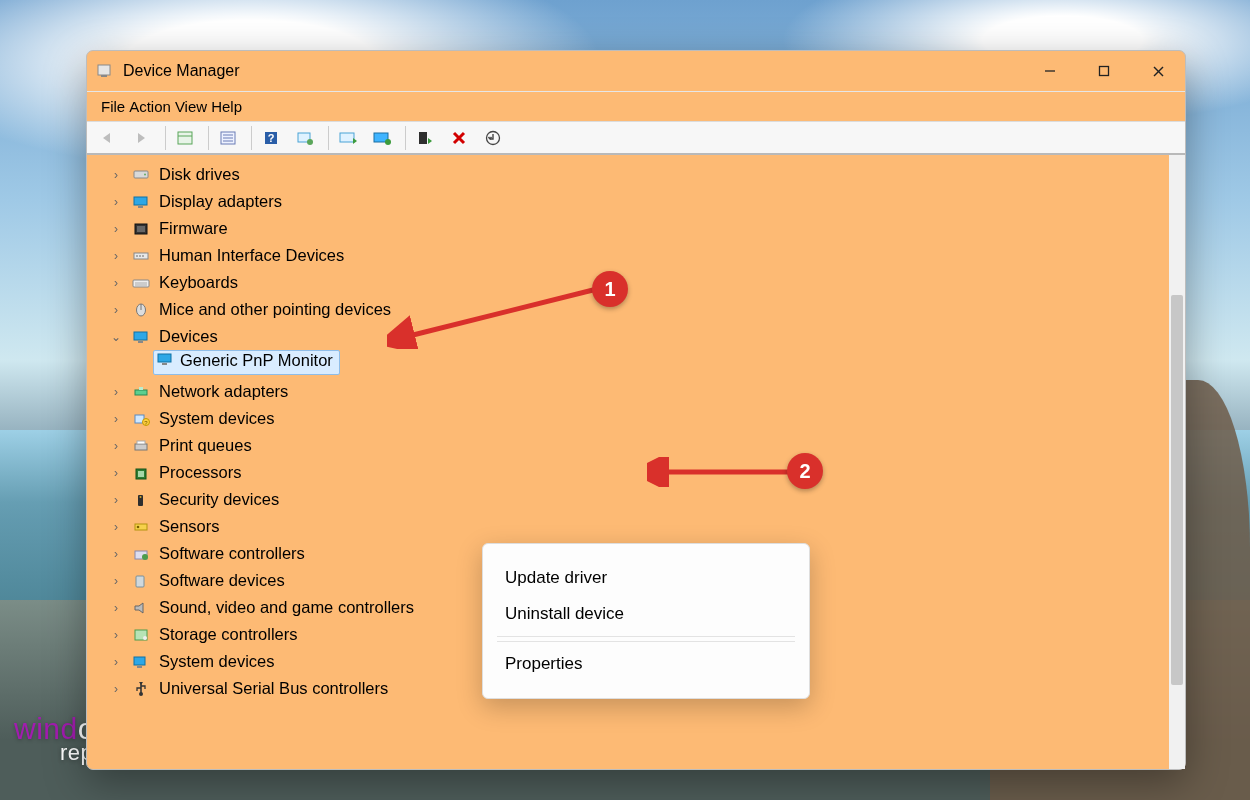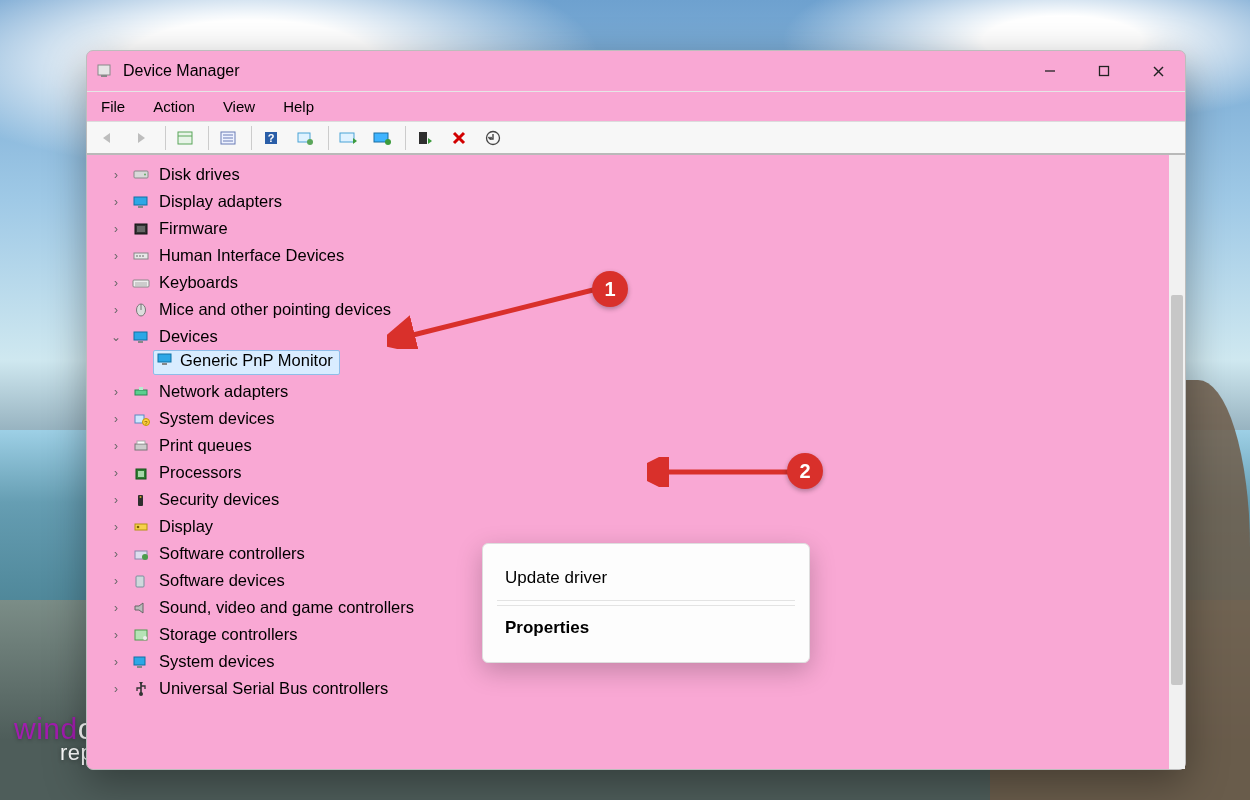--- a/index.html
+++ b/index.html
@@ -22,33 +22,33 @@
     background: radial-gradient(ellipse 500px 160px at 20% 30%, #ffffff 0%, #ffffff 25%, transparent 70%),
                 radial-gradient(ellipse 400px 120px at 85% 20%, #ffffff 0%, #ffffff 20%, transparent 70%);}
   .watermark{ position:absolute; left:14px; bottom:34px; color:#fff; font-weight:300;
     font-size:30px; letter-spacing:.5px; text-shadow:0 1px 4px rgba(0,0,0,.3);}
   .watermark .w1{color:#a21caf;}
   .watermark .sub{display:block; font-size:22px; margin:-6px 0 0 46px; color:#fff;}
 
   
   .window {
     position:absolute; left:86px; top:50px; width:1100px; height:720px;
-    background:#f9a8d4; border:1px solid #bdbdbd; border-radius:7px;
+    background:#fdba74; border:1px solid #bdbdbd; border-radius:7px;
     box-shadow:0 12px 40px rgba(0,0,0,.35);
     display:flex; flex-direction:column;
   }
   .titlebar{ height:40px; display:flex; align-items:center; padding-left:8px;}
   .titlebar .icon{ width:18px; height:18px; margin-right:10px; display:flex;
     align-items:center; justify-content:center;}
   .titlebar .title{ font-size:16px; }
   .titlebar .controls{ margin-left:auto; display:flex;}
   .ctrl{ width:54px; height:40px; display:flex; align-items:center;
     justify-content:center; font-size:14px; color:#222;}
 
-  .menubar{ height:30px; display:flex; align-items:center; gap:24px;
+  .menubar{ height:30px; display:flex; align-items:center; 
     padding-left:12px; font-size:15px; border-top:1px solid #e6e6e6;}
   .menubar span{ padding:2px 2px; cursor:default;}
 
   .toolbar{ height:34px; display:flex; align-items:center; padding-left:6px;
     background:#f7f7f7; border-top:1px solid #dcdcdc; border-bottom:2px solid #b9b9b9;}
   .tbtn{ width:30px; height:26px; margin-right:4px; display:flex;
     align-items:center; justify-content:center; border:1px solid transparent;}
   .tsep{ width:1px; height:24px; background:#ccc; margin:0 4px;}
 
   .content{ flex:1; overflow:hidden; display:flex; position:relative; }
@@ -65,21 +65,21 @@
   .subnode.sel{ background:#d9ecff; border:1px solid #8fbde8; border-radius:2px;
     display:inline-flex; margin-left:60px; padding:0 6px 0 2px; height:25px;}
   .subnode.sel .nic{ margin-right:6px;}
 
   
   .ctxmenu{ position:absolute; left:395px; top:388px; width:328px;
     background:#fdfdfd; border:1px solid #dedede; border-radius:6px;
     box-shadow:0 8px 26px rgba(0,0,0,.22); padding:16px 0; font-size:17px;}
   .ctxmenu .mi{ padding:8px 22px;}
   .ctxmenu hr{ border:none; border-top:1px solid #e3e3e3; margin:4px 14px;}
-  .ctxmenu .mi.bold{ font-weight:700;}
+  .ctxmenu .mi.bold{ font-weight:400;}
 
   
   .callout{ position:absolute; pointer-events:none;}
   .num-badge{ width:36px; height:36px; border-radius:50%; background:#d9302b;
     color:#fff; font-weight:700; font-size:20px; display:flex;
     align-items:center; justify-content:center; box-shadow:0 2px 5px rgba(0,0,0,.3);}
 
   
   svg{ display:block;}
 </style>
@@ -329,21 +329,21 @@
           </span>
           <span>Security devices</span>
         </div><div class="node">
           <span class="exp">›</span>
           <span class="nic">
             <svg width="18" height="16" viewBox="0 0 18 16">
               <rect x="3" y="5" width="12" height="6" fill="#f6d14b" stroke="#b4930f"></rect>
               <circle cx="6" cy="8" r="1.3" fill="#7a5e00"></circle>
             </svg>
           </span>
-          <span>Display</span>
+          <span>Sensors</span>
         </div><div class="node">
           <span class="exp">›</span>
           <span class="nic">
             <svg width="18" height="16" viewBox="0 0 18 16">
               <rect x="3" y="5" width="12" height="8" fill="#dde" stroke="#88a"></rect>
               <circle cx="13" cy="11" r="3" fill="#4c9c4c"></circle>
             </svg>
           </span>
           <span>Software controllers</span>
         </div><div class="node">
@@ -392,20 +392,21 @@
             </svg>
           </span>
           <span>Universal Serial Bus controllers</span>
         </div></div>
     <div class="scroll-hint">
       <div class="scroll-thumb"></div>
     </div>
 
     <div class="ctxmenu" id="ctx">
         <div class="mi">Update driver</div>
+        <div class="mi">Uninstall device</div>
         <hr>
         <hr>
         <div class="mi bold">Properties</div>
       </div>
 
     <div class="callout" style="left:300px; top:114px;">
       <svg width="250" height="80">
         <defs>
             <marker id="ah1" markerWidth="8" markerHeight="8" refX="2" refY="4" orient="auto">
               <path d="M0 0 L8 4 L0 8 Z" fill="#d9302b"></path>

